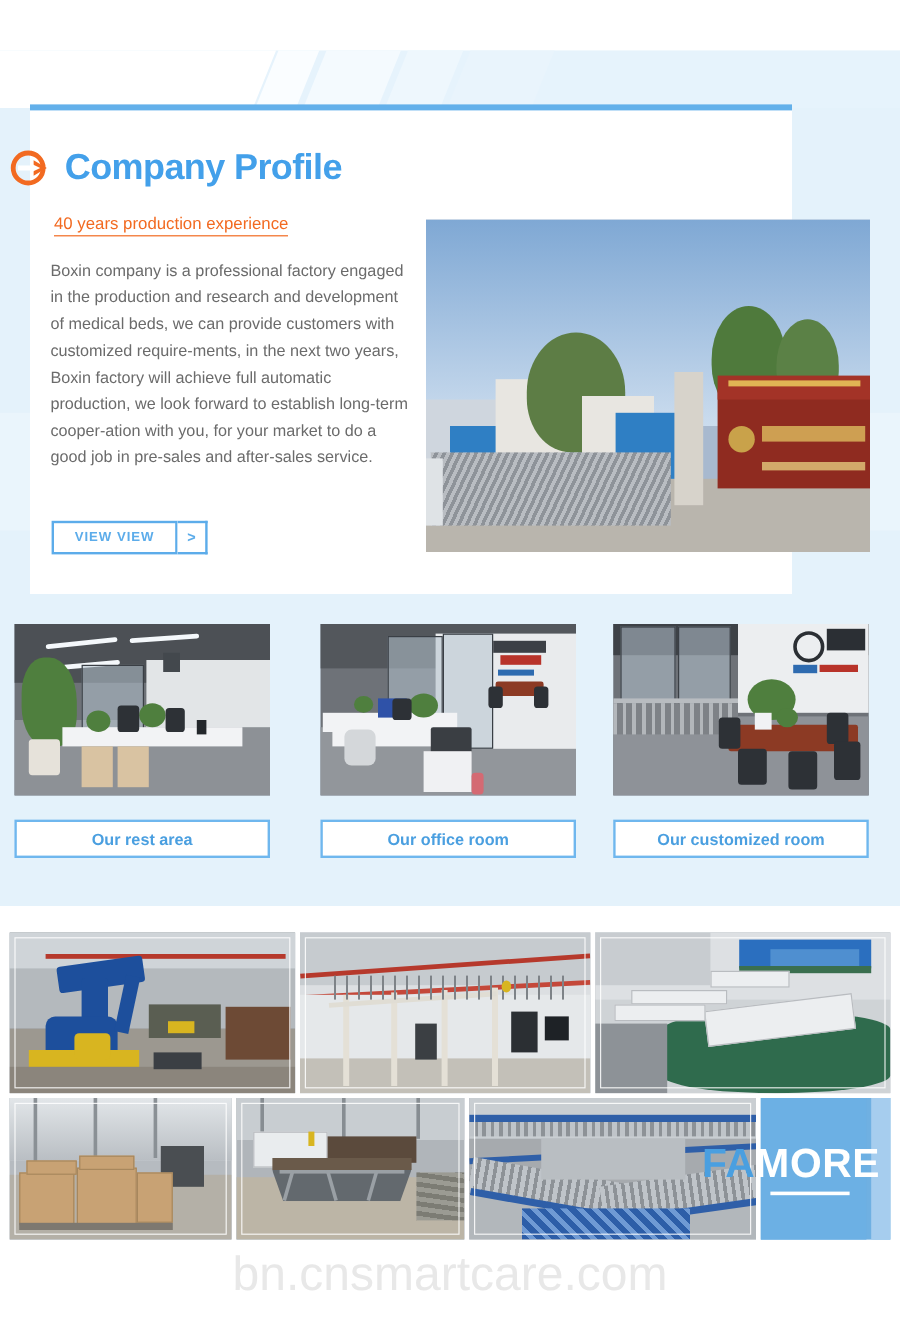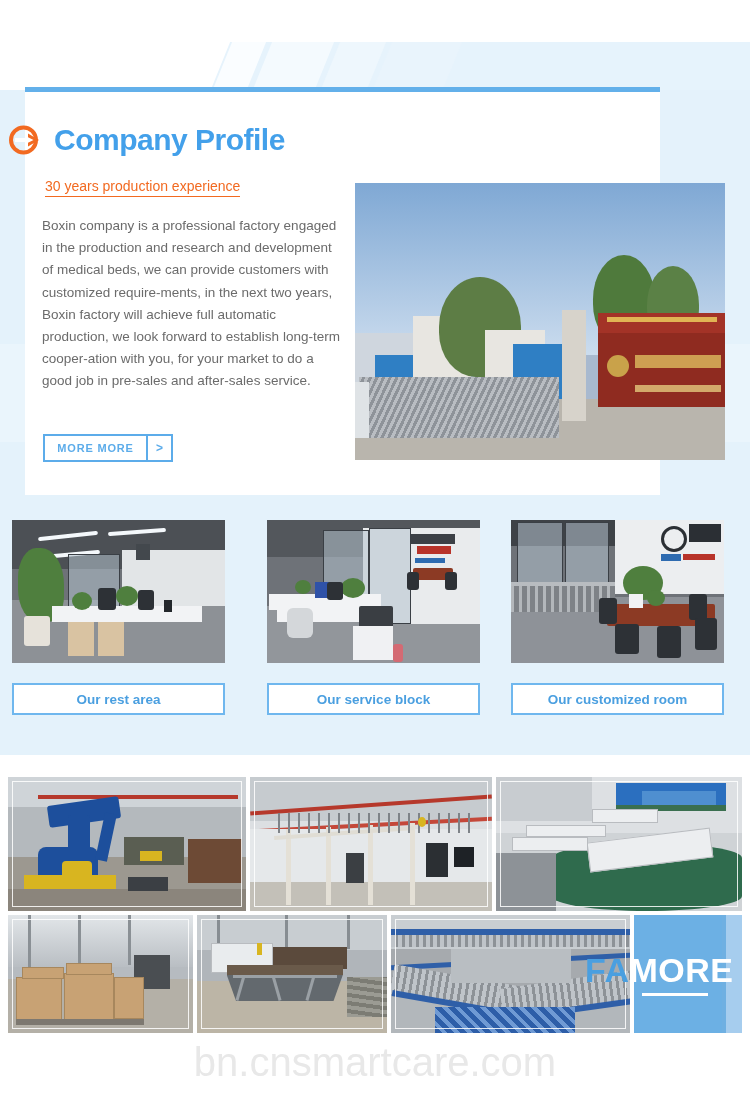--- a/index.html
+++ b/index.html
@@ -211,26 +211,26 @@
       <svg width="34" height="34" viewBox="0 0 34 34">
         <circle cx="15.5" cy="17" r="12.5" fill="none" stroke="#f26a21" stroke-width="4"></circle>
         <path d="M7 17 H22" stroke="#ffffff" stroke-width="4" stroke-linecap="butt"></path>
         <path d="M20 10.5 L31 17 L20 23.5 Z" fill="#f26a21"></path>
         <path d="M19 13.8 L25.5 17 L19 20.2 Z" fill="#ffffff"></path>
       </svg>
     </span>
     <span class="company-title">Company Profile</span>
   </div>
 
-  <div class="tagline">30 years production experience</div>
+  <div class="tagline">40 years production experience</div>
 
   <div class="body-copy">Boxin company is a professional factory engaged in the production and research and development of medical beds, we can provide customers with customized require-ments, in the next two years, Boxin factory will achieve full automatic production, we look forward to establish long-term cooper-ation with you, for your market to do a good job in pre-sales and after-sales service.</div>
 
   <div class="view-more">
-    <span class="vm-main">MORE MORE</span>
+    <span class="vm-main">VIEW VIEW</span>
     <span class="vm-arrow">&gt;</span>
   </div>
 
   <div class="hero-photo">
     <div class="ph">
       <div class="sky"></div>
       <div class="ground" style="height:22%"></div>
       <div class="bldg-w" style="left:0;top:54%;width:60px;height:22%;background:#cfd6de"></div>
       <div class="bldg-b" style="left:20px;top:62%;width:50px;height:14%;background:#2f7fc4"></div>
       <div class="bldg-w" style="left:58px;top:48%;width:58px;height:30%"></div>
@@ -298,21 +298,21 @@
           <div style="position:absolute;left:48px;top:62px;width:24px;height:16px;background:#2f52a8"></div>
           <div class="o-plant" style="left:74px;top:58px;width:24px;height:20px"></div>
           <div class="o-plant" style="left:28px;top:60px;width:16px;height:14px"></div>
           <div class="o-chair" style="left:20px;top:88px;width:26px;height:30px;border-radius:6px;background:#d4d7da"></div>
           <div class="o-chair" style="left:60px;top:62px;width:16px;height:18px"></div>
           <div style="position:absolute;left:92px;top:86px;width:34px;height:22px;background:#3a3e43;border-radius:2px"></div>
           <div style="position:absolute;left:86px;top:106px;width:40px;height:34px;background:#f0f1f3"></div>
           <div style="position:absolute;left:126px;top:124px;width:10px;height:18px;background:#d46a73;border-radius:3px"></div>
         </div>
       </div>
-      <div class="card-cap">Our service block</div>
+      <div class="card-cap">Our office room</div>
     </div>
 
     <div class="card c3">
       <div class="card-photo">
         <div class="office">
           <div class="o-ceil" style="height:18%;background:#3e4247"></div>
           <div class="o-floor" style="height:46%;background:#8e9298"></div>
           <div class="o-wall" style="left:104px;top:0;width:109px;height:74px;background:#eceef0"></div>
           <div style="position:absolute;left:150px;top:6px;width:26px;height:26px;border:3px solid #2b2f34;border-radius:50%"></div>
           <div style="position:absolute;left:178px;top:4px;width:32px;height:18px;background:#2b2f34"></div>

